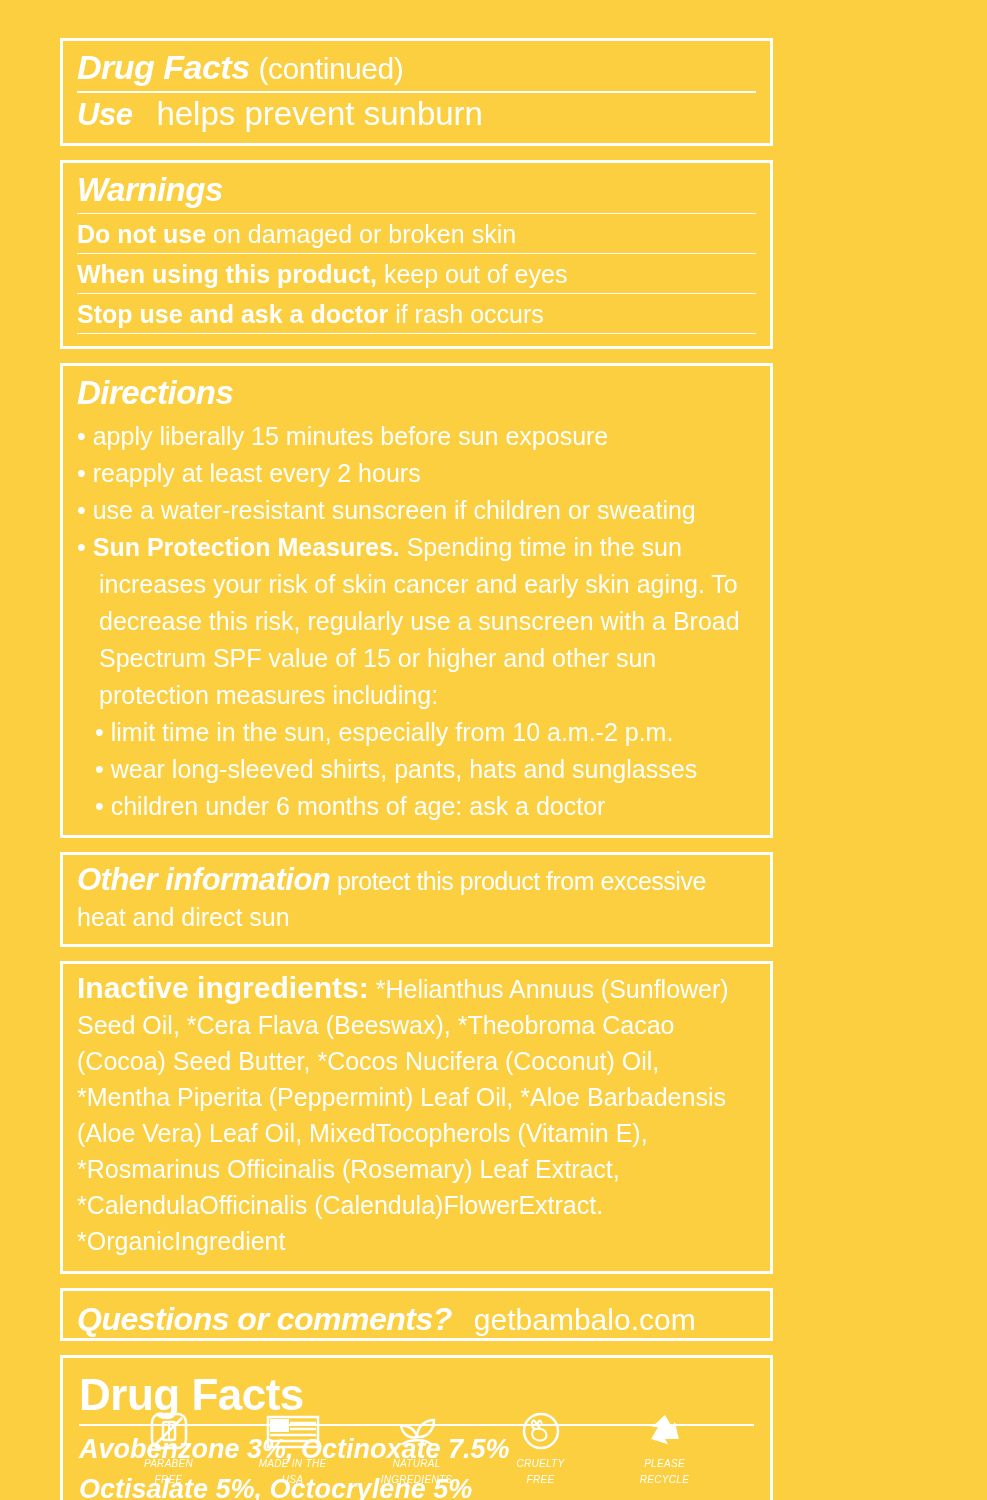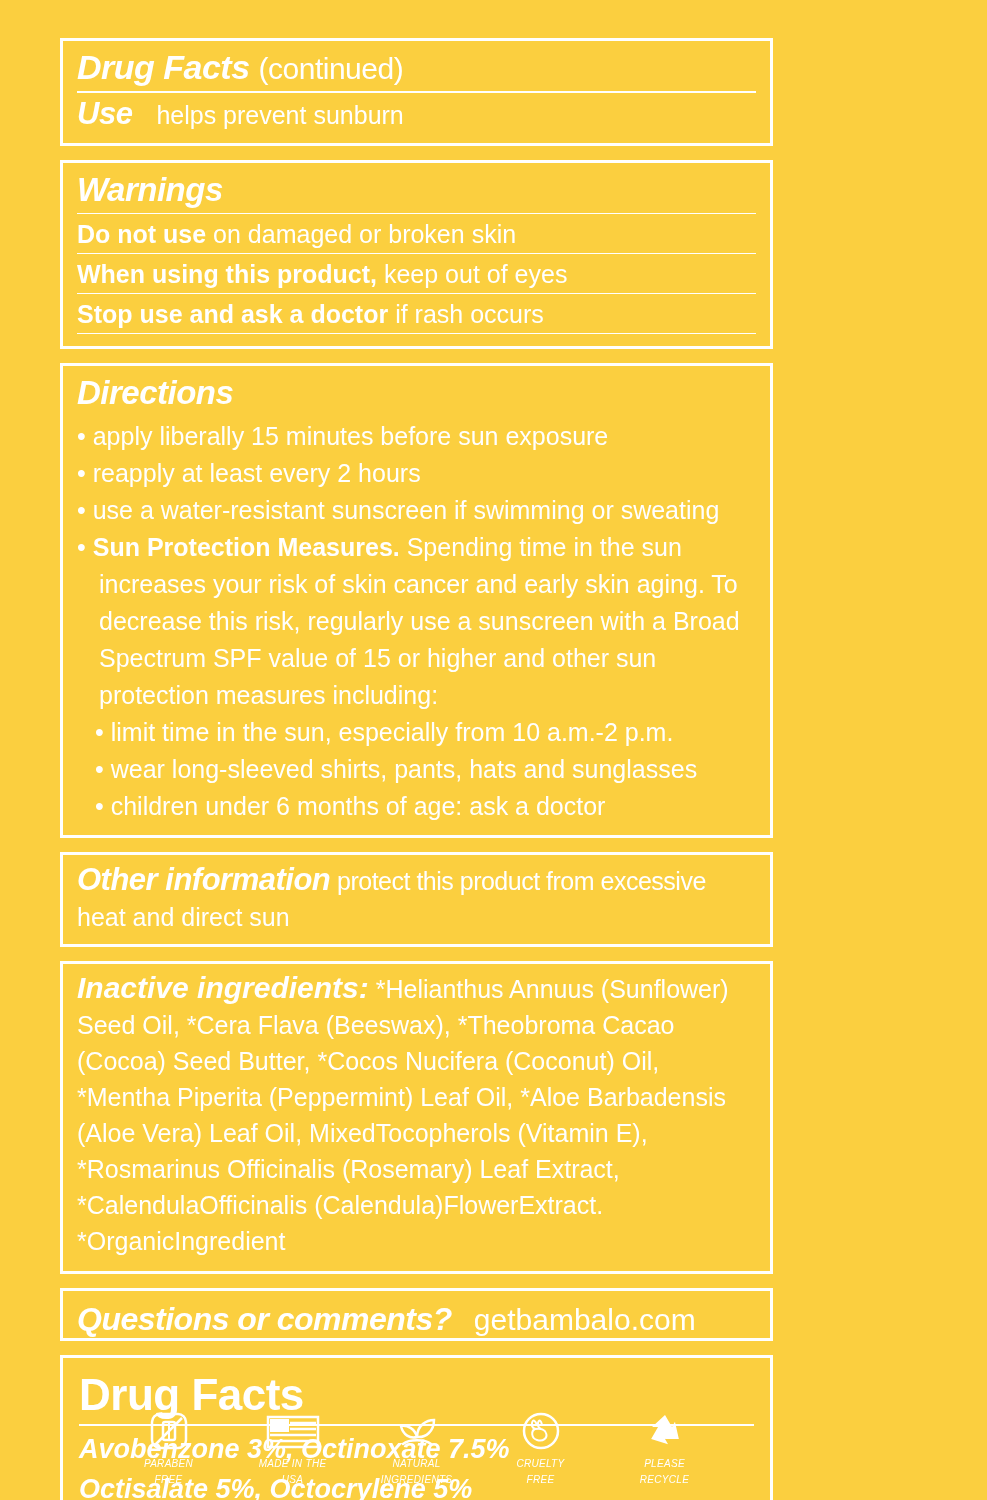--- a/index.html
+++ b/index.html
@@ -55,21 +55,21 @@
     display: flex;
     align-items: baseline;
     font-size: 30px;
     line-height: 36px;
   }
   .p1 .userow .lbl {
     font-size: 31px;
     margin-right: 24px;
   }
   .p1 .userow .val {
-    font-size: 25px;
+    font-size: 33px;
     font-weight: normal;
   }
 
   
   .p2 .wtitle {
     font-size: 33px;
     line-height: 42px;
     margin-bottom: 2px;
   }
   .p2 .wline {
@@ -134,21 +134,20 @@
   
   .p5 {
     padding-bottom: 12px;
   }
   .p5 .body {
     font-size: 25px;
     line-height: 36px;
     font-weight: normal;
   }
   .p5 .body .ii {
-    font-style: italic;
     font-weight: bold;
     font-size: 30px;
   }
 
   
   .p6 {
     padding: 10px 14px 0 14px;
   }
   .p6 .row {
     display: flex;
@@ -250,21 +249,21 @@
     <div class="wline">
       <b>Stop use and ask a doctor</b><span> if rash occurs</span>
     </div>
     <div class="thin-rule"></div>
   </div>
 
   <div class="panel p3">
     <div class="dtitle hdr-italic">Directions</div>
     <div class="bullet">• apply liberally 15 minutes before sun exposure</div>
     <div class="bullet">• reapply at least every 2 hours</div>
-    <div class="bullet">• use a water-resistant sunscreen if swimming or sweating</div>
+    <div class="bullet">• use a water-resistant sunscreen if children or sweating</div>
     <div class="spm">
       <span>•</span>
       <b>Sun Protection Measures.</b><span> Spending time in the sun increases your risk of skin cancer and early skin aging. To decrease this risk, regularly use a sunscreen with a Broad Spectrum SPF value of 15 or higher and other sun protection measures including:</span>
     </div>
     <div class="sub">• limit time in the sun, especially from 10 a.m.-2 p.m.</div>
     <div class="sub">• wear long-sleeved shirts, pants, hats and sunglasses</div>
     <div class="sub">• children under 6 months of age: ask a doctor</div>
   </div>
 
   <div class="panel p4">

